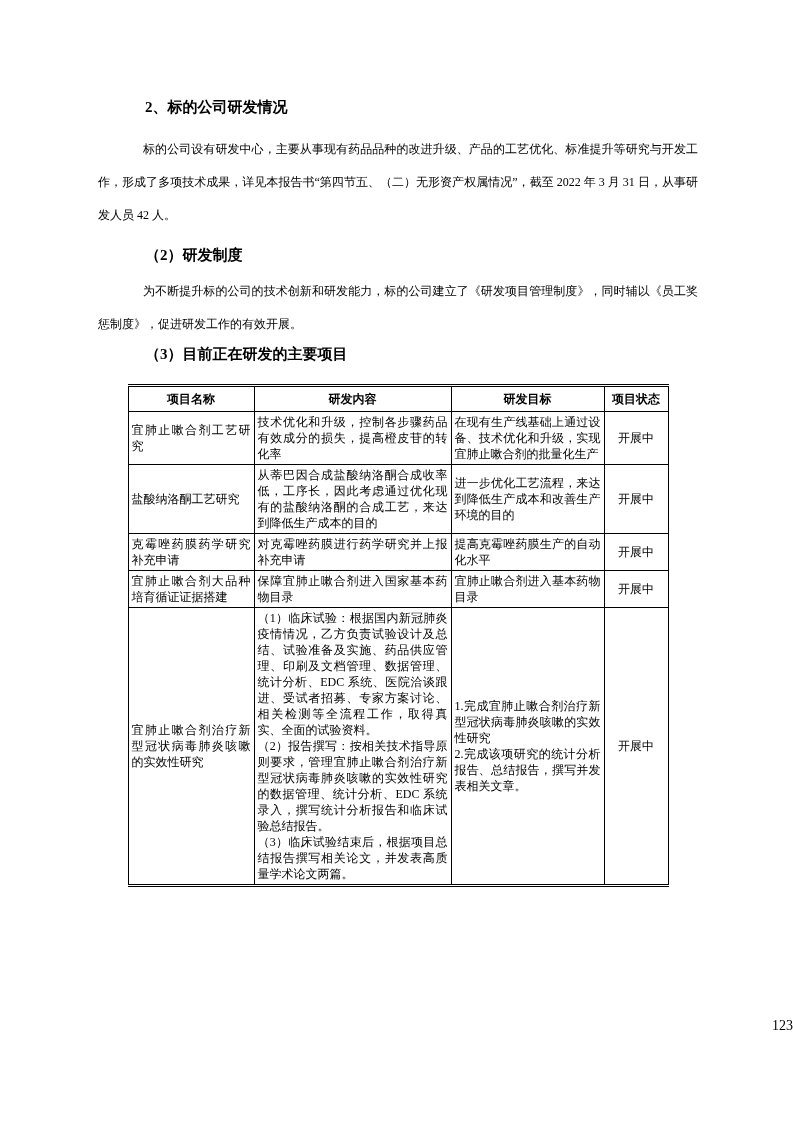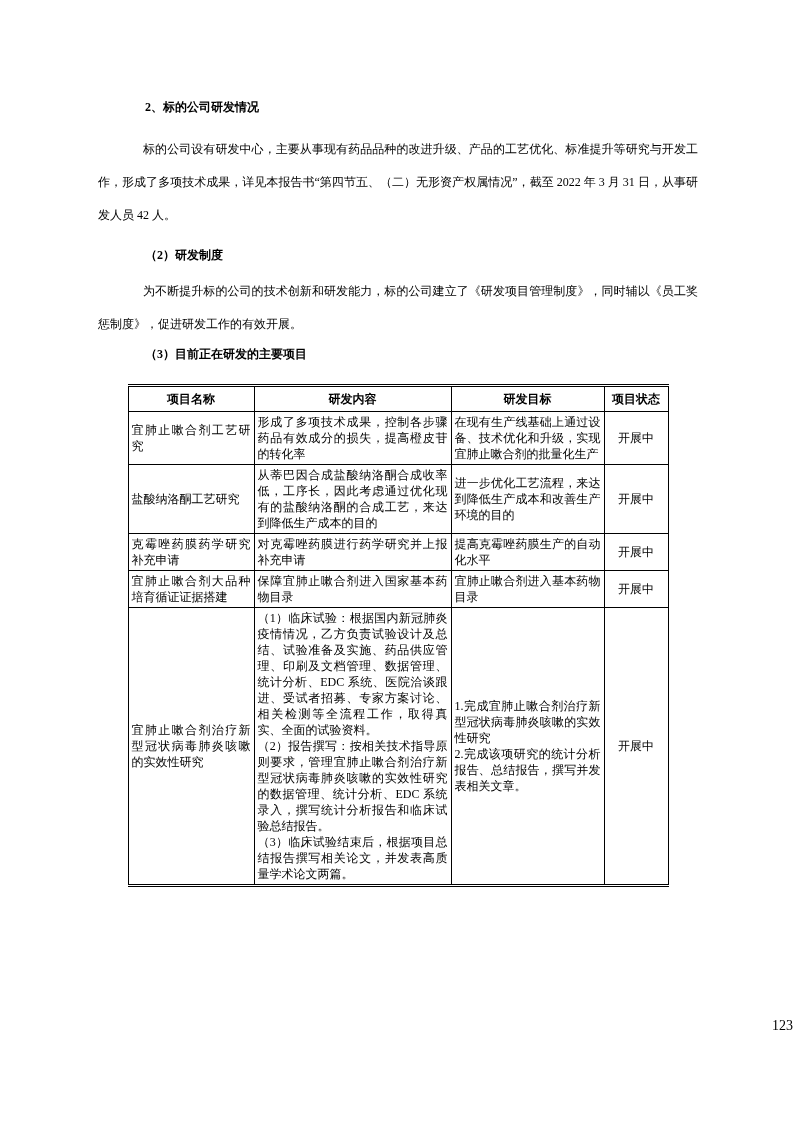--- a/index.html
+++ b/index.html
@@ -13,21 +13,21 @@
     font-family: "Liberation Serif", "DejaVu Serif", serif;
     color: #000;
   }
   .content {
     position: absolute;
     left: 98px;
     top: 0;
     width: 600px;
   }
   .h-sec, .h-sub {
-    font-size: 12px;
+    font-size: 15px;
     font-weight: bold;
     line-height: 26px;
     padding-left: 47px;
     margin: 0;
   }
   .h-sec { margin-top: 94px; }
   .h-sub1 { margin-top: 21px; }
   .h-sub2 { margin-top: 10px; }
   .h-sub3 { margin-top: 0px; }
   .para {
@@ -102,21 +102,21 @@
         <tr>
           <th>项目名称</th>
           <th>研发内容</th>
           <th>研发目标</th>
           <th>项目状态</th>
         </tr>
       </thead>
       <tbody>
           <tr>
             <td class="c-name">宜肺止嗽合剂工艺研究</td>
-            <td class="c-cont">形成了多项技术成果，控制各步骤药品有效成分的损失，提高橙皮苷的转化率</td>
+            <td class="c-cont">技术优化和升级，控制各步骤药品有效成分的损失，提高橙皮苷的转化率</td>
             <td class="c-goal">在现有生产线基础上通过设备、技术优化和升级，实现宜肺止嗽合剂的批量化生产</td>
             <td class="c-stat">开展中</td>
           </tr>
           <tr>
             <td class="c-name">盐酸纳洛酮工艺研究</td>
             <td class="c-cont">从蒂巴因合成盐酸纳洛酮合成收率低，工序长，因此考虑通过优化现有的盐酸纳洛酮的合成工艺，来达到降低生产成本的目的</td>
             <td class="c-goal">进一步优化工艺流程，来达到降低生产成本和改善生产环境的目的</td>
             <td class="c-stat">开展中</td>
           </tr>
           <tr>

